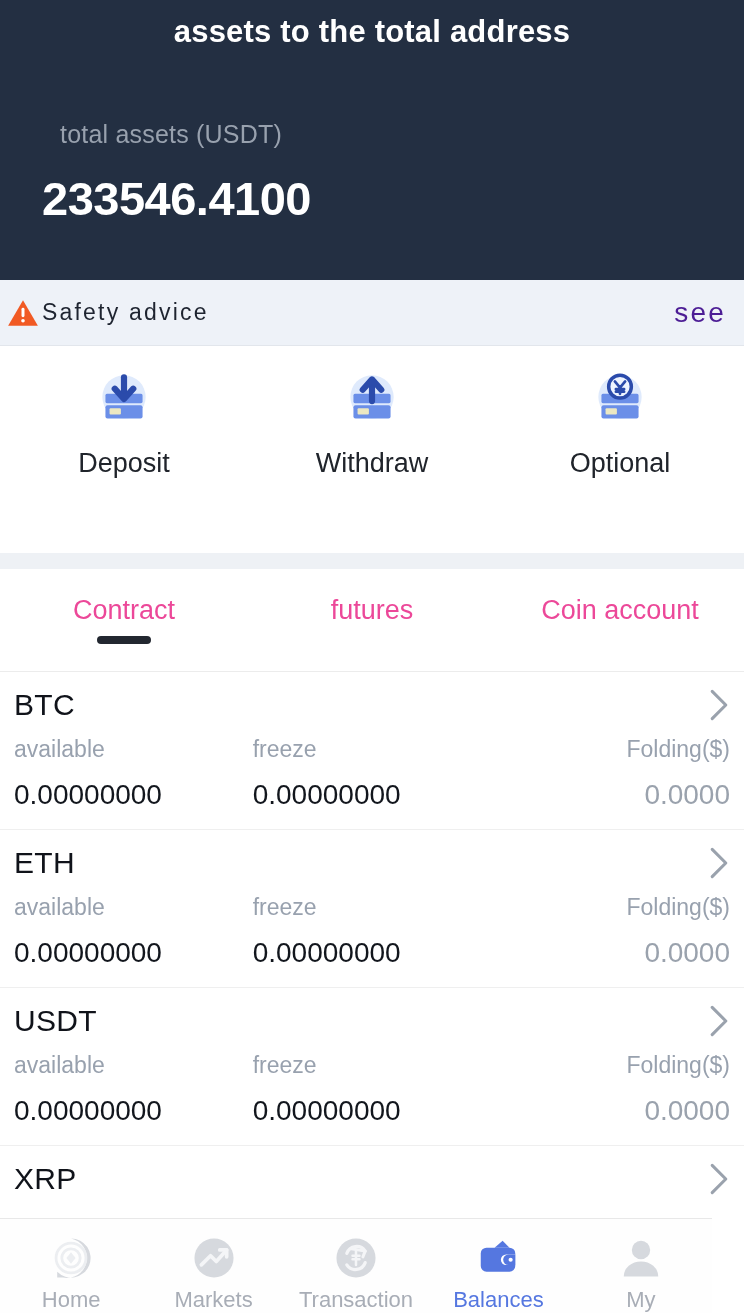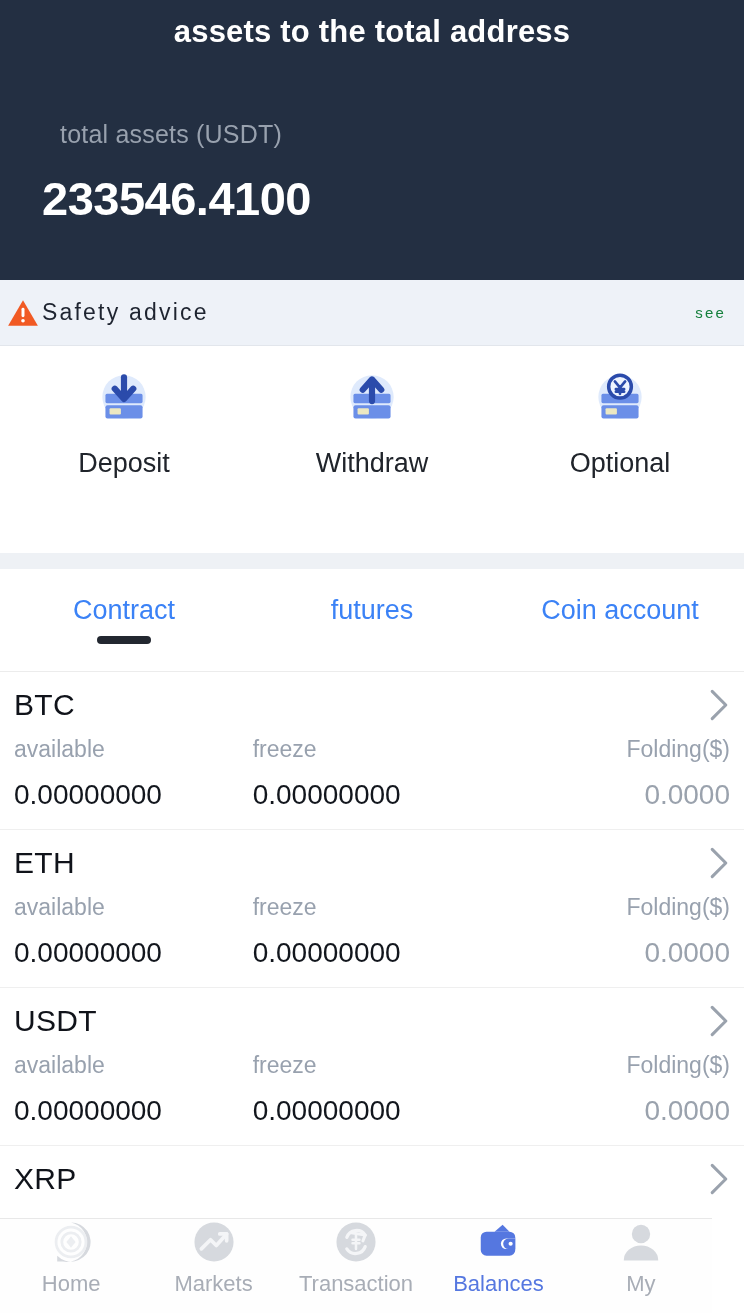--- a/index.html
+++ b/index.html
@@ -54,22 +54,22 @@
   }
   .safety-left { display:flex; align-items:center; }
   .warn-icon { width:34px; height:34px; flex:0 0 34px; }
   .safety-text {
     font-size:23px;
     color:#1e2430;
     letter-spacing:2.2px;
     margin-left:2px;
   }
   .safety-see {
-    font-size:15px;
-    color:#15803d;
+    font-size:28px;
+    color:#4c1d95;
     letter-spacing:2.2px;
     padding-right:2px;
   }
 
   
   .actions {
     display:flex;
     background:#fff;
     padding:20px 0 34px 0;
     height:207px;
@@ -95,21 +95,21 @@
     background:#fff;
     height:103px;
     align-items:flex-start;
     padding-top:26px;
     border-bottom:1px solid #ececec;
   }
   .tab {
     flex:1;
     text-align:center;
     font-size:27px;
-    color:#3b82f6;
+    color:#ec4899;
     position:relative;
     padding-bottom:18px;
   }
   .tab.active .tab-underline {
     display:block;
     position:absolute;
     left:50%;
     transform:translateX(-50%);
     bottom:0;
     width:54px;
@@ -157,21 +157,21 @@
 
   
   .bottom-nav {
     position:absolute;
     left:0; bottom:0;
     width:712px;
     height:95px;
     background:#fefefe;
     border-top:1px solid #e8e8e8;
     display:flex;
-    align-items:flex-start;
+    align-items:flex-end;
   }
   .nav-item {
     flex:1;
     display:flex;
     flex-direction:column;
     align-items:center;
   }
   .nav-icon { width:46px; height:46px; }
   .nav-label {
     margin-top:6px;

